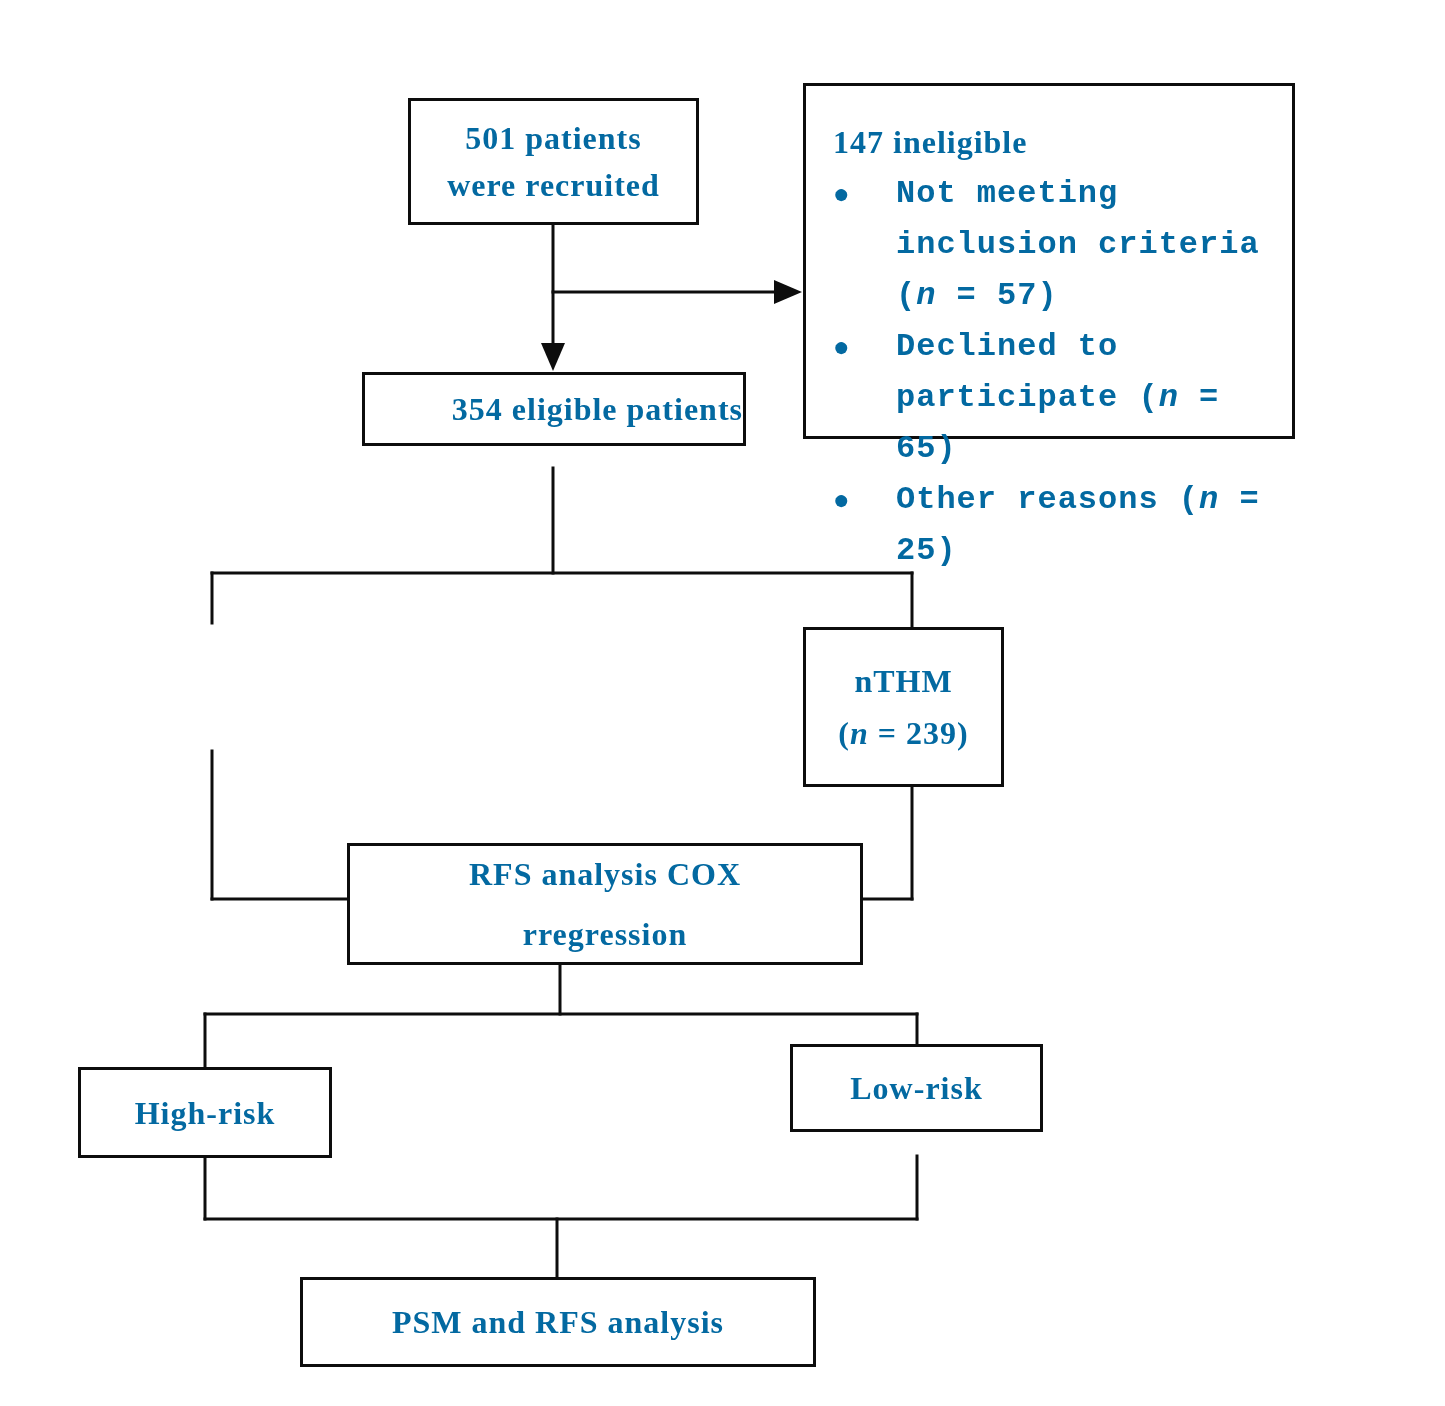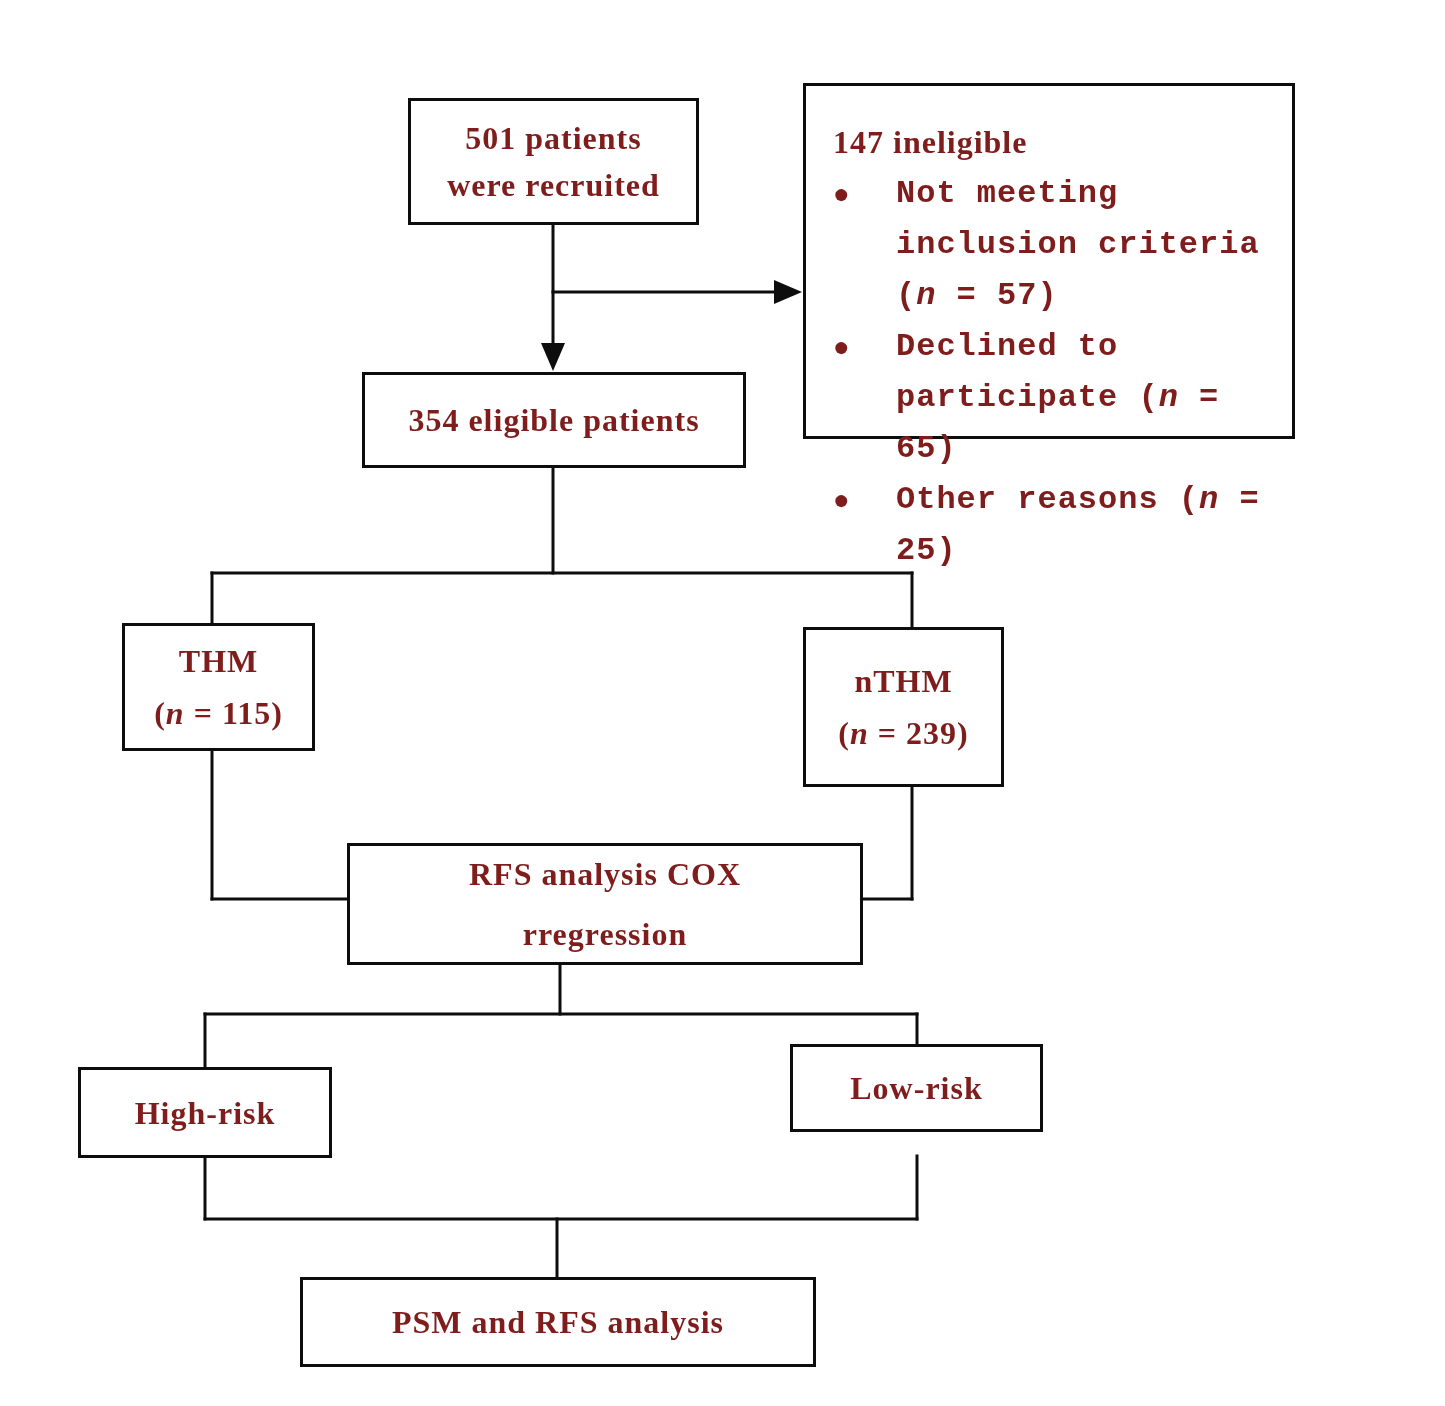--- a/index.html
+++ b/index.html
@@ -7,21 +7,21 @@
     padding: 0;
     background: #ffffff;
   }
   .canvas {
     position: relative;
     width: 1445px;
     height: 1406px;
     background: #ffffff;
     font-family: "Liberation Serif", "DejaVu Serif", serif;
     font-weight: bold;
-    color: #7f1d1d;
+    color: #0369a1;
     overflow: hidden;
   }
   svg.connectors {
     position: absolute;
     left: 0;
     top: 0;
     width: 1445px;
     height: 1406px;
   }
   .box {
@@ -37,21 +37,21 @@
     font-size: 32px;
     letter-spacing: 1px;
     line-height: 50px;
   }
   .box .bline { white-space: nowrap; }
   
   .box-recruited  { left: 408px; top: 98px;   width: 291px; height: 127px; line-height: 47px; }
   .box-ineligible { left: 803px; top: 83px;   width: 492px; height: 356px;
                     align-items: flex-start; justify-content: flex-start;
                     text-align: left; padding: 31px 10px 10px 27px; line-height: 51px; }
-  .box-eligible   { left: 362px; top: 372px;  width: 384px; height: 96px; }
+  .box-eligible   { left: 362px; top: 372px;  width: 384px; height: 74px; align-items: flex-end; }
   .box-thm        { left: 122px; top: 623px;  width: 193px; height: 128px; line-height: 52px; }
   .box-nthm       { left: 803px; top: 627px;  width: 201px; height: 160px; line-height: 52px; }
   .box-rfs        { left: 347px; top: 843px;  width: 516px; height: 122px; line-height: 52px; gap: 8px; }
   .box-highrisk   { left: 78px;  top: 1067px; width: 254px; height: 91px; }
   .box-lowrisk    { left: 790px; top: 1044px; width: 253px; height: 88px; }
   .box-psm        { left: 300px; top: 1277px; width: 516px; height: 90px; }
 
   .bullet-row {
     display: flex;
     align-items: flex-start;
@@ -134,24 +134,20 @@
     <div class="bullet-row">
       <span class="bullet-mark">●</span>
       <span class="bullet-text">Other reasons (<i>n</i> = 25)</span>
     </div>
   </div>
 
   <div class="box box-eligible">
     <div class="bline">354 eligible patients</div>
   </div>
 
-  <div class="box box-thm">
-    <div class="bline">THM</div>
-    <div class="bline">(<i>n</i> = 115)</div>
-  </div>
 
   <div class="box box-nthm">
     <div class="bline">nTHM</div>
     <div class="bline">(<i>n</i> = 239)</div>
   </div>
 
   <div class="box box-rfs">
     <div class="bline">RFS analysis COX</div>
     <div class="bline">rregression</div>
   </div>

